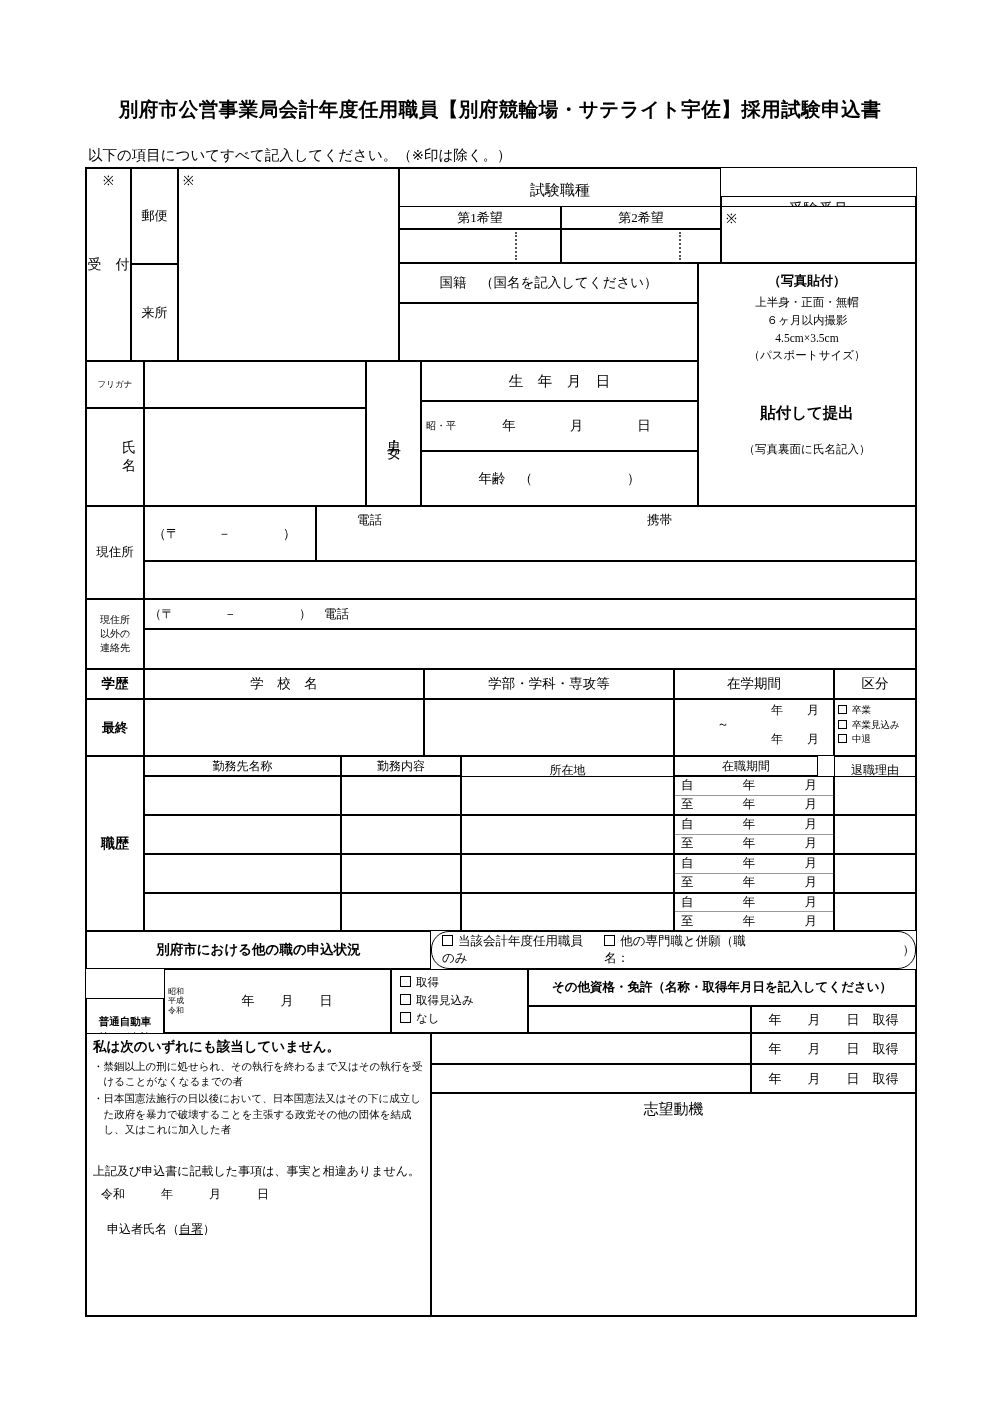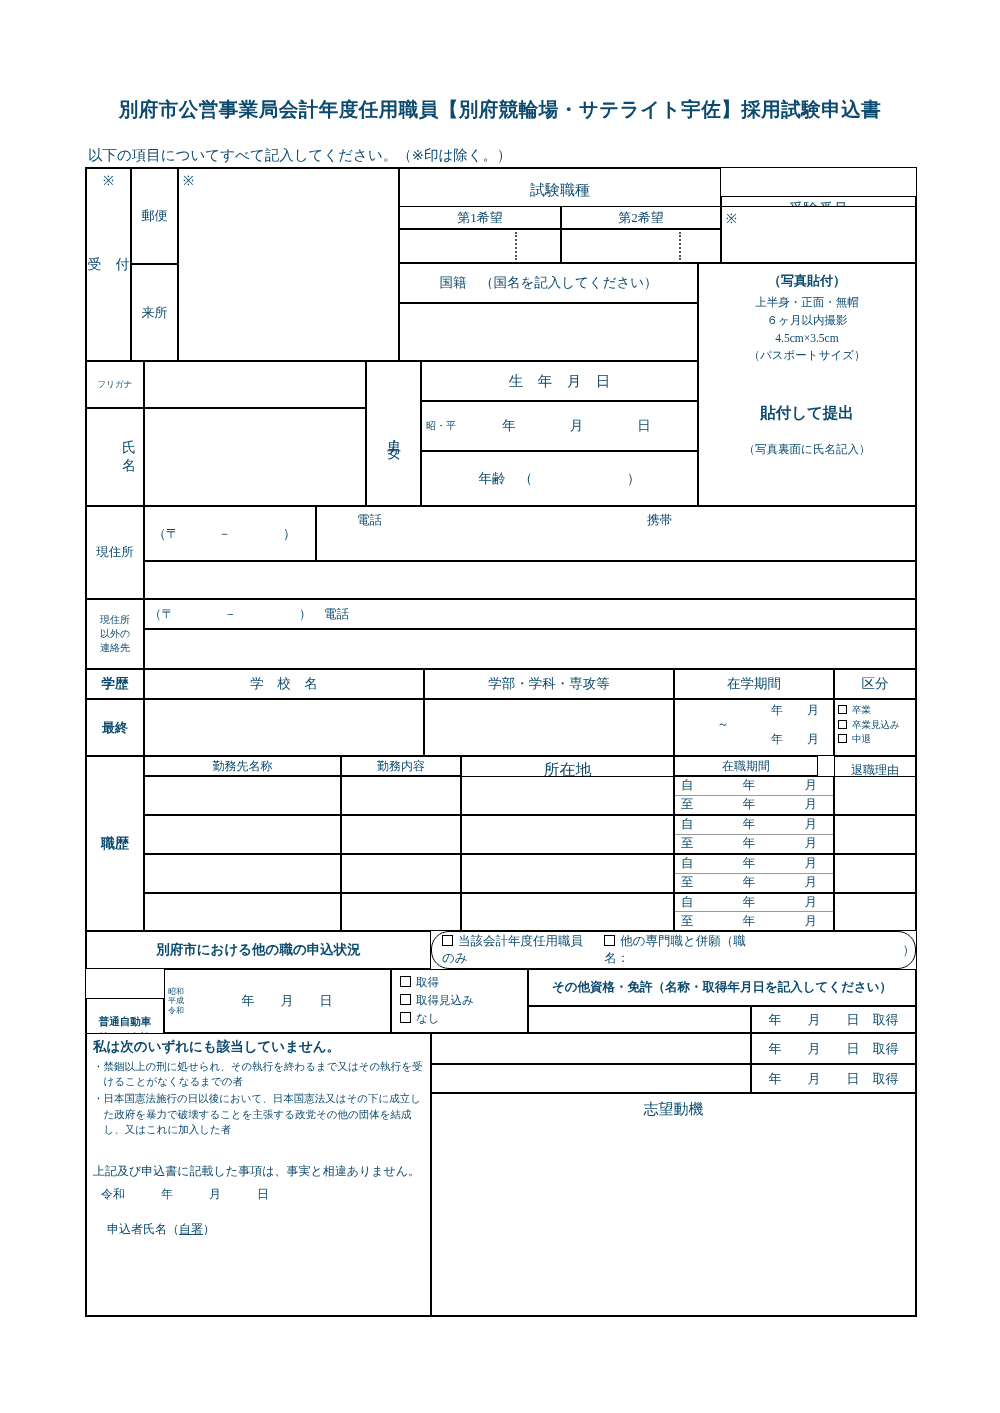--- a/index.html
+++ b/index.html
@@ -1,16 +1,16 @@
 <!DOCTYPE html>
 <html><head>
 <meta charset="utf-8">
 <style>
   html,body{margin:0;padding:0;background:#ffffff;}
-  .page{position:relative;width:1000px;height:1413px;background:#ffffff;color:#0c4a6e;
+  .page{position:relative;width:1000px;height:1413px;background:#ffffff;color:#000000;
         font-family:"Liberation Serif","DejaVu Serif",serif;overflow:hidden;}
   .title{position:absolute;left:0;top:96px;width:1000px;text-align:center;
          font-family:"Liberation Sans","DejaVu Sans",sans-serif;font-weight:bold;
          font-size:19.5px;letter-spacing:.5px;}
   .instruction{position:absolute;left:88px;top:146px;font-size:14.5px;
          font-family:"Liberation Sans","DejaVu Sans",sans-serif;}
   .form{position:absolute;left:85px;top:167px;width:830px;height:1148px;border:1px solid #000;}
   .cell{position:absolute;box-sizing:border-box;border:1px solid #000;background:#fff;}
   .ctr{display:flex;align-items:center;justify-content:center;text-align:center;}
   .gothic{font-family:"Liberation Sans","DejaVu Sans",sans-serif;}
@@ -133,21 +133,21 @@
     </div>
     <div class="cell" style="left:748px;top:531px;width:82px;height:57px;font-size:9.5px;padding:3px 0 0 3px;">
       <span class="optline"><span class="chk" style="width:9px;height:9px;"></span><span>卒業</span></span>
       <span class="optline"><span class="chk" style="width:9px;height:9px;"></span><span>卒業見込み</span></span>
       <span class="optline"><span class="chk" style="width:9px;height:9px;"></span><span>中退</span></span>
     </div>
 
     <div class="cell ctr bold gothic" style="left:0;top:588px;width:58px;height:175px;font-size:14px;">職歴</div>
     <div class="cell ctr" style="left:58px;top:588px;width:197px;height:20px;font-size:12px;">勤務先名称</div>
     <div class="cell ctr" style="left:255px;top:588px;width:120px;height:20px;font-size:12px;">勤務内容</div>
-    <div class="cell ctr" style="left:375px;top:588px;width:213px;height:28px;font-size:16px;">所在地</div>
+    <div class="cell ctr" style="left:375px;top:588px;width:213px;height:28px;font-size:12px;">所在地</div>
     <div class="cell ctr" style="left:588px;top:588px;width:144px;height:20px;font-size:12px;">在職期間</div>
     <div class="cell ctr" style="left:748px;top:588px;width:82px;height:28px;font-size:12px;">退職理由</div>
 
     <div class="cell" style="left:58px;top:608px;width:197px;height:39px;"></div>
     <div class="cell" style="left:255px;top:608px;width:120px;height:39px;"></div>
     <div class="cell" style="left:375px;top:608px;width:213px;height:39px;"></div>
     <div class="cell" style="left:588px;top:608px;width:160px;height:39px;">
       <div class="periodhalf ph-top">
           <span>自</span>
           <span>年</span>

